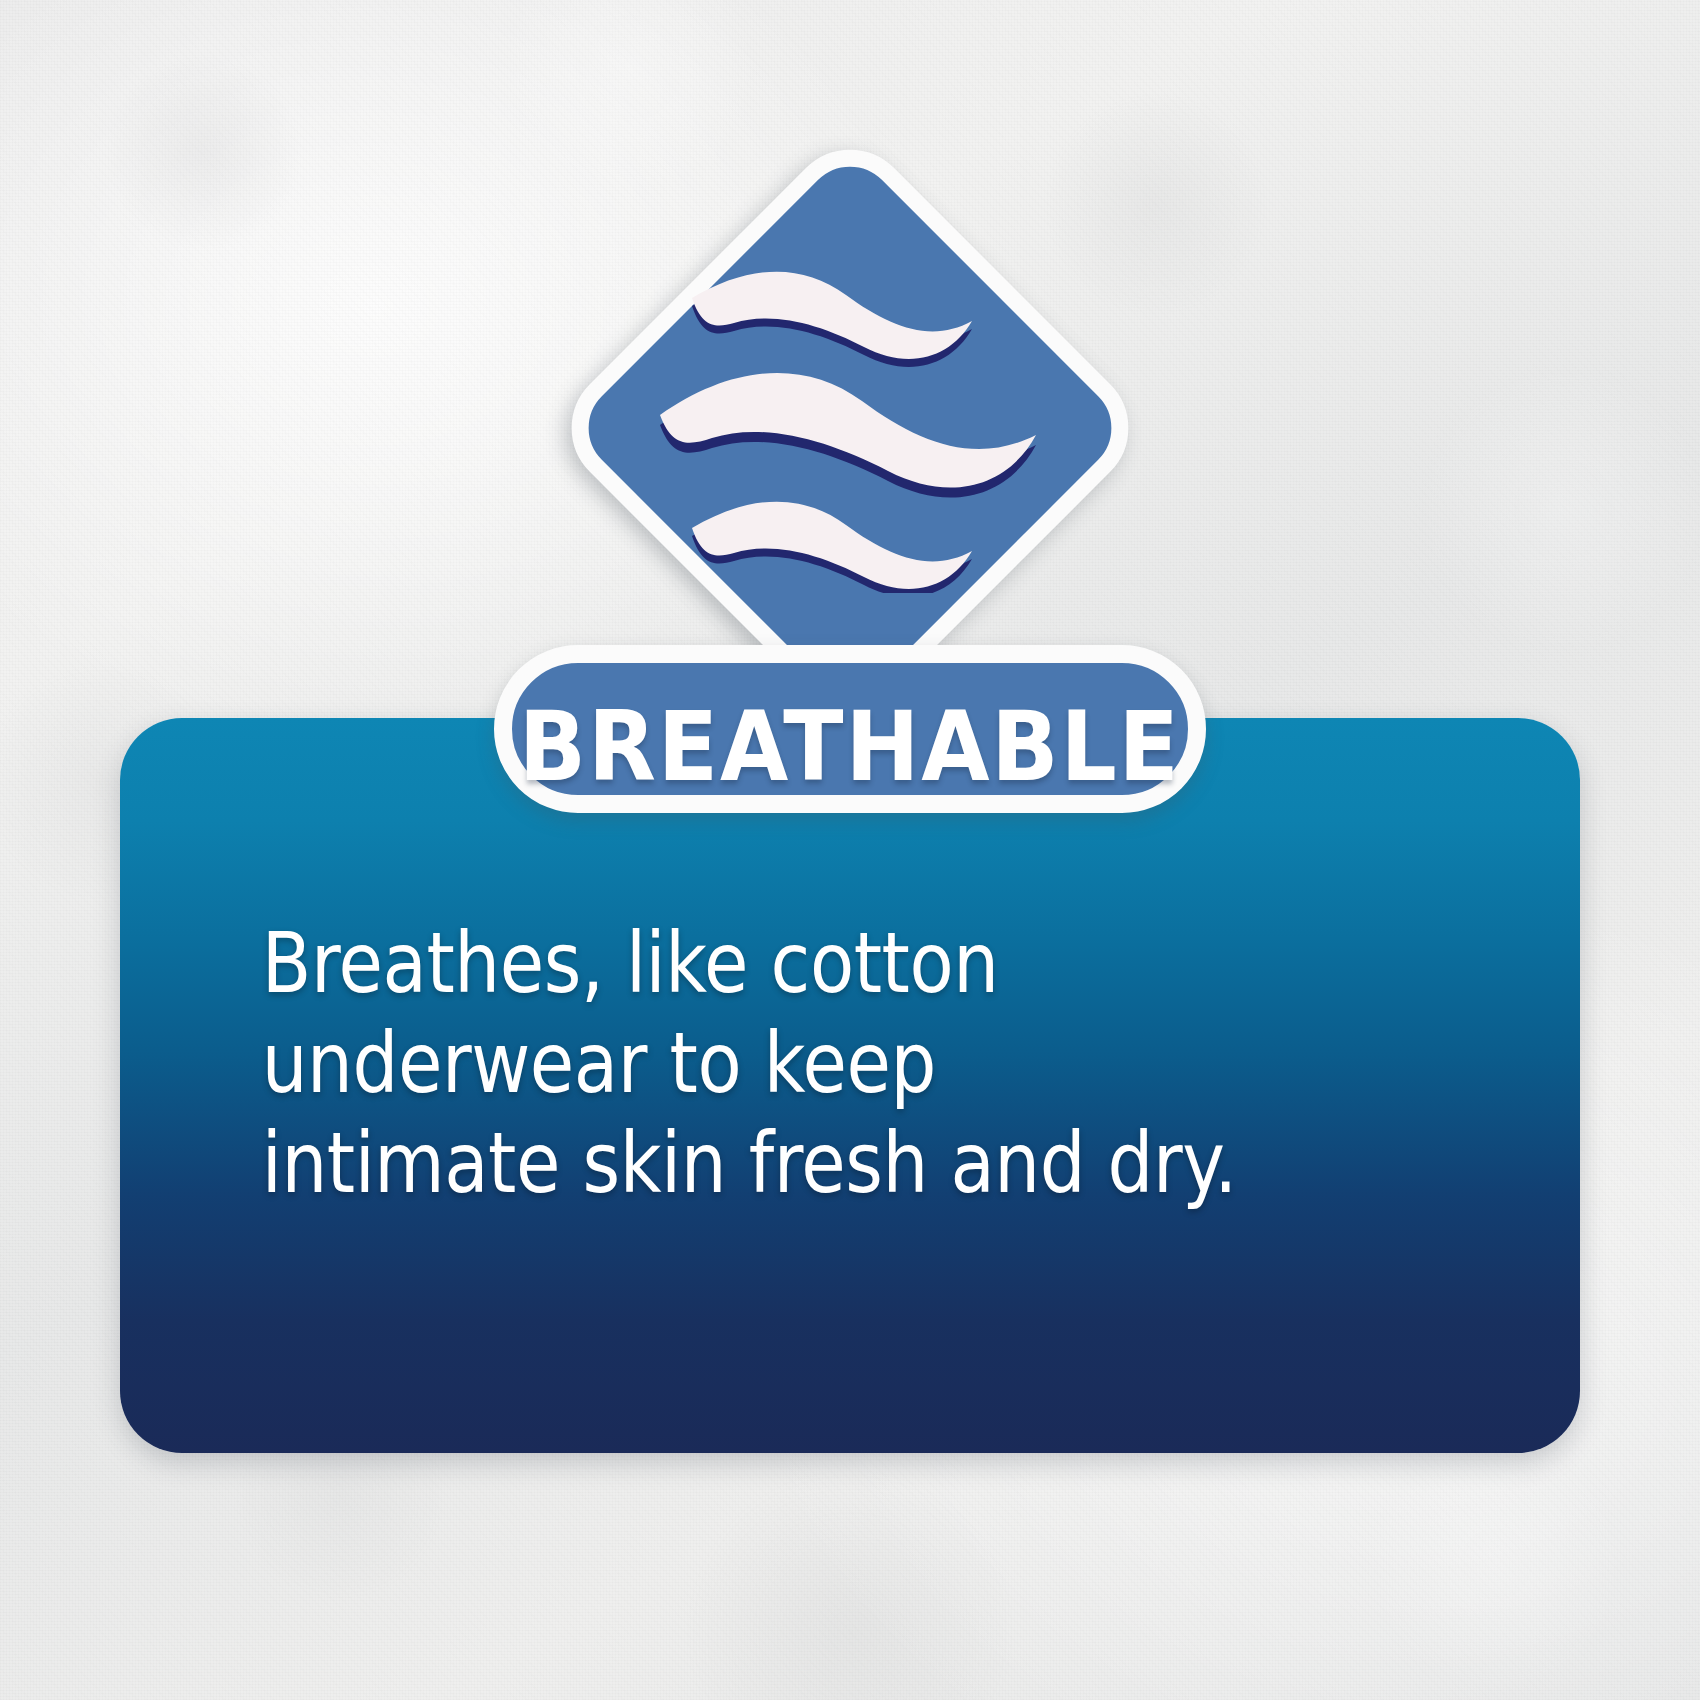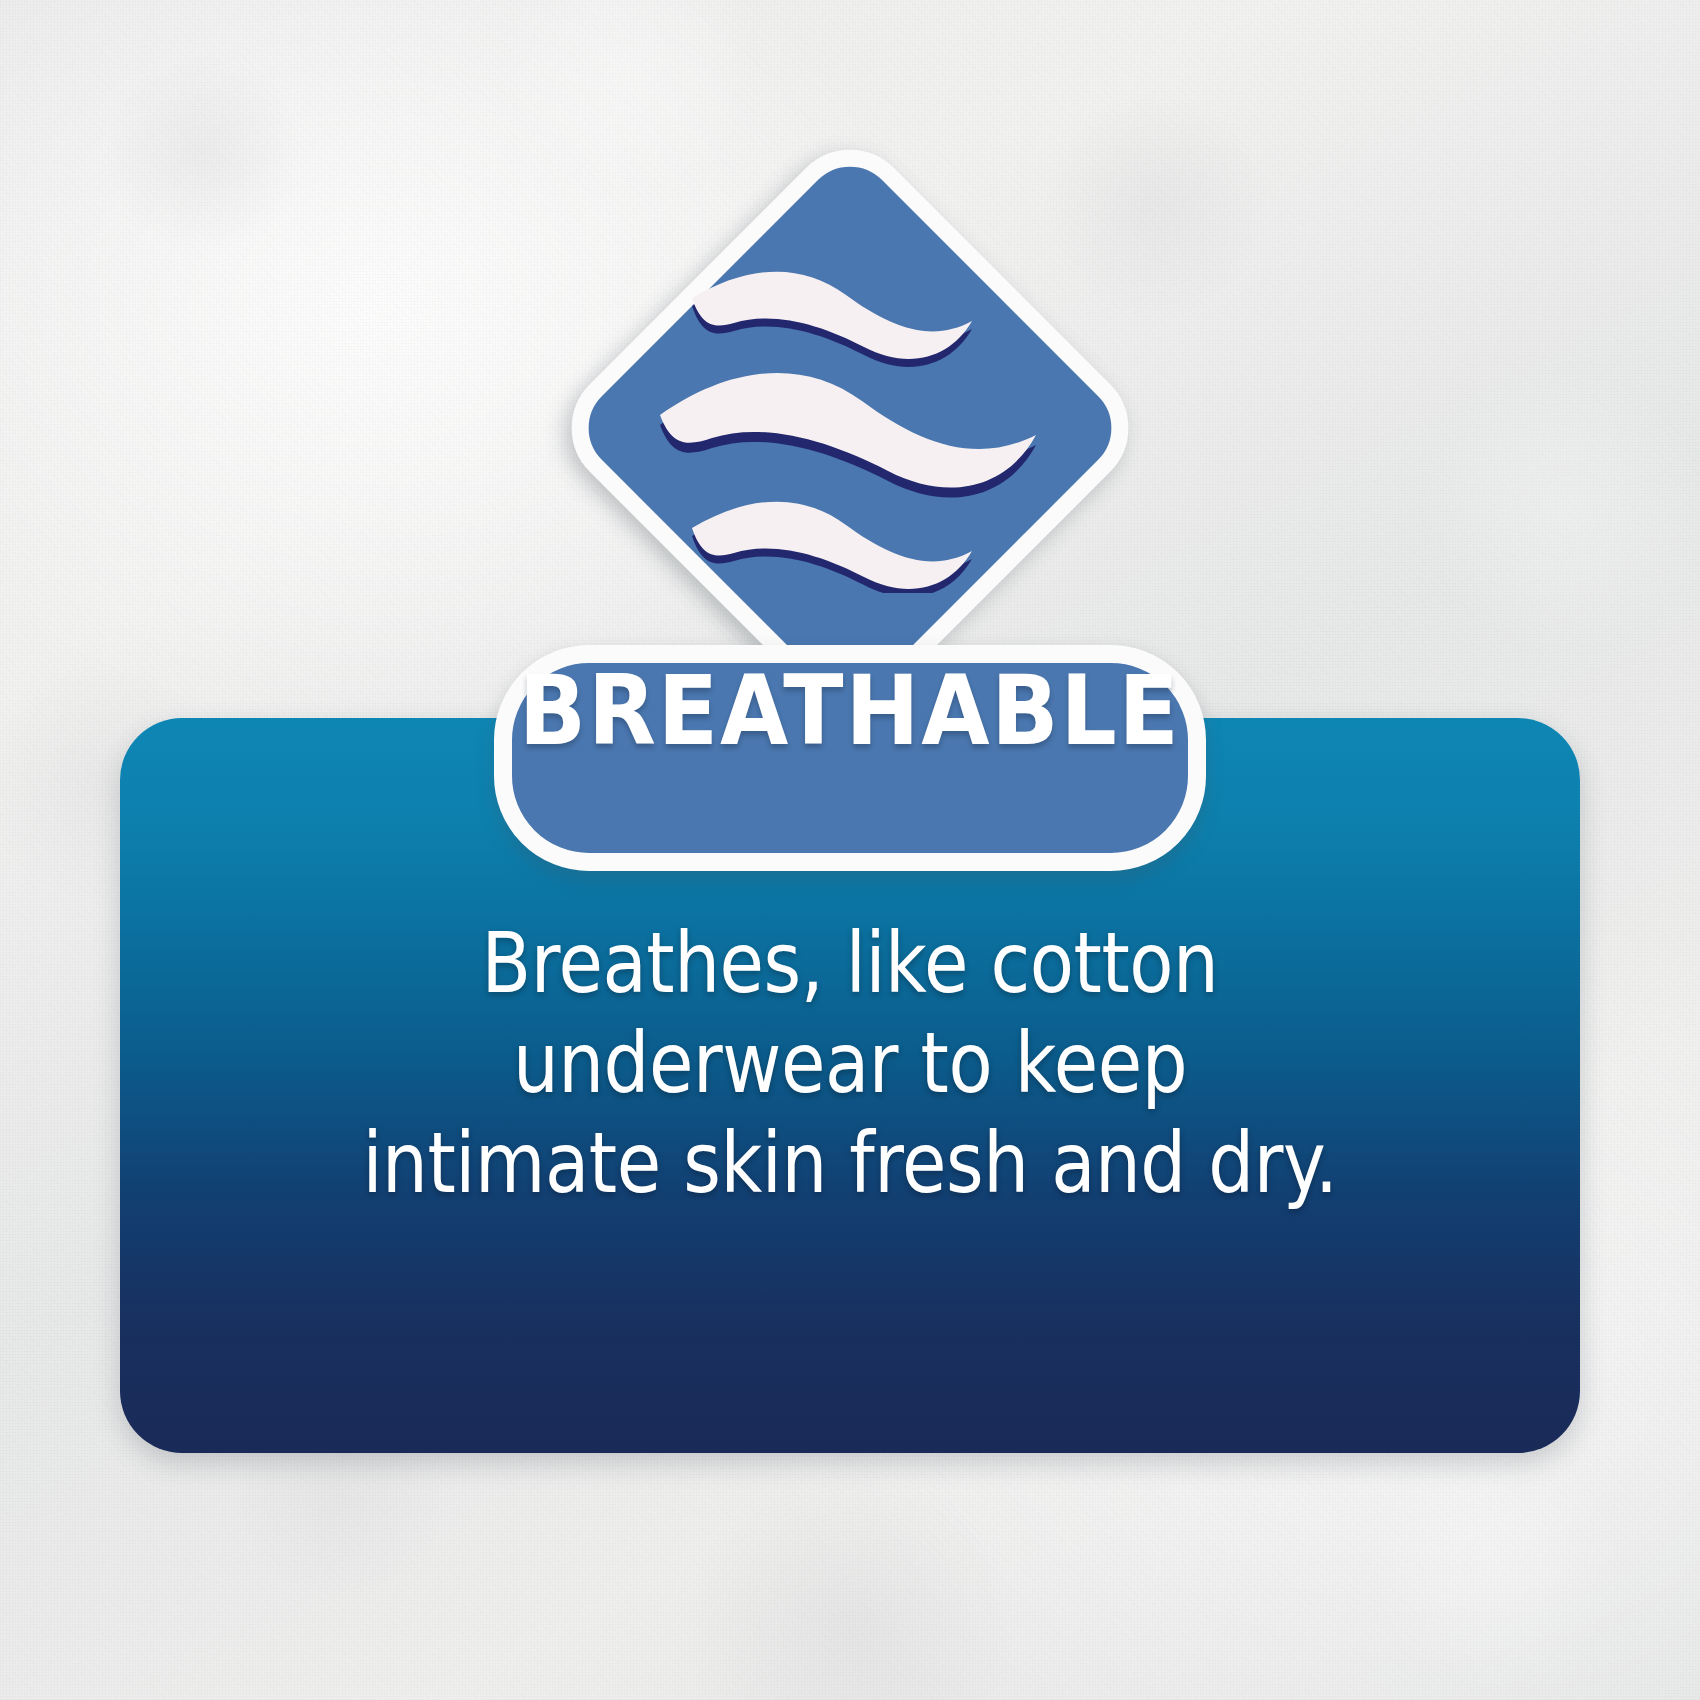--- a/index.html
+++ b/index.html
@@ -71,21 +71,20 @@
         #18305f 82%,
         #1a2a58 100%);
     box-shadow: 0 10px 26px rgba(60,70,80,0.22);
     overflow: hidden;
   }
   #card-text-block {
     position: absolute;
     left: 0;
     right: 0;
     top: 196px;
-    text-align: center;
     padding: 0 46px;
   }
   .card-line {
     color: #ffffff;
     font-family: "DejaVu Sans", "Liberation Sans", sans-serif;
     font-size: 84px;
     font-weight: 400;
     line-height: 1.19;
     letter-spacing: -0.5px;
     white-space: nowrap;
@@ -120,28 +119,28 @@
     margin-top: -165px;
     pointer-events: none;
   }
 
   
   #breathable-pill {
     position: absolute;
     left: 850px;
     top: 645px;
     width: 712px;
-    height: 226px;
+    height: 168px;
     margin-left: -356px;
     border-radius: 95px;
     background: #4a77af;
     border: 18px solid #fbfbfb;
     box-sizing: border-box;
     display: flex;
-    align-items: flex-start;
+    align-items: flex-end;
     justify-content: center;
     box-shadow: 0 8px 18px rgba(70,80,90,0.26);
   }
   #breathable-label {
     color: #ffffff;
     font-family: "DejaVu Sans", "Liberation Sans", sans-serif;
     font-size: 96px;
     font-weight: 700;
     letter-spacing: 2px;
     line-height: 1;

